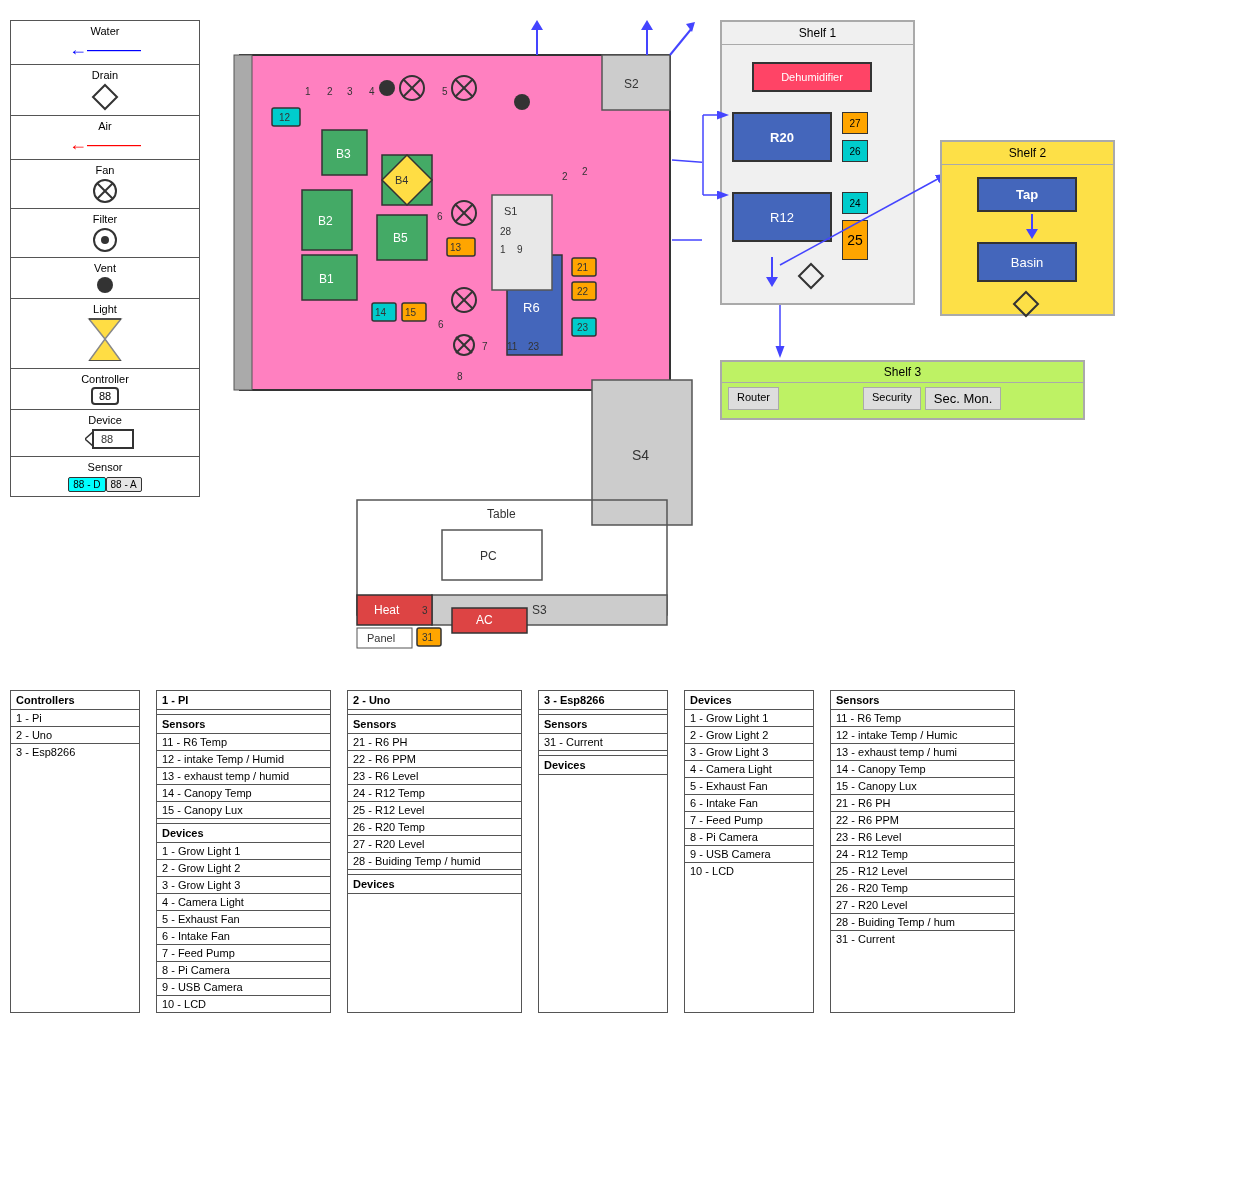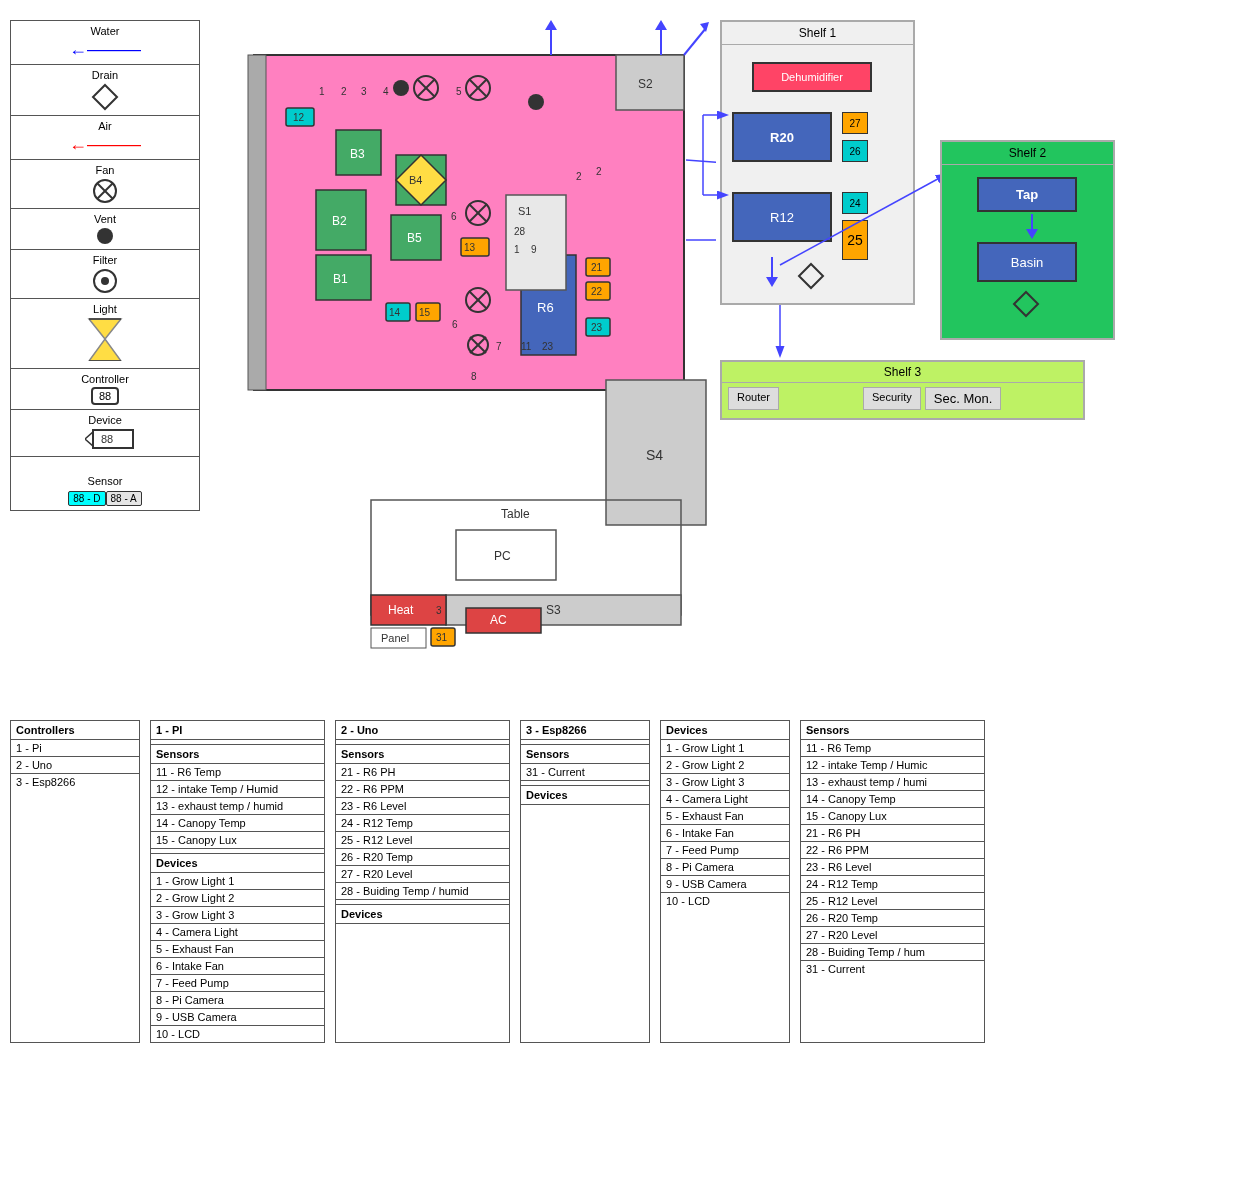--- a/index.html
+++ b/index.html
@@ -13,38 +13,38 @@
       border: 1px solid #555;
     }
     .legend-item {
       border-bottom: 1px solid #555;
       padding: 4px 6px;
       display: flex;
       flex-direction: column;
       align-items: center;
       font-size: 11px;
     }
-    .legend-item:last-child { border-bottom: none; margin-top: 14px; }
+    .legend-item:last-child { border-bottom: none; }
     .legend-label { font-size: 11px; margin-bottom: 2px; }
 
     
     .diagram {
       position: absolute;
-      left: 226px; top: 20px;
+      left: 212px; top: 20px;
       width: 490px;
       height: 640px;
     }
 
     
     .bottom-tables {
       position: absolute;
       left: 10px;
-      top: 720px;
+      top: 690px;
       display: flex;
-      gap: 10px;
+      gap: 16px;
     }
 
     .info-table {
       border: 1px solid #555;
       min-width: 130px;
     }
     .info-table-wide { min-width: 175px; }
     .info-table-wider { min-width: 185px; }
 
     .info-table .header {
@@ -88,30 +88,30 @@
   </div>
   <div class="legend-item">
     <span class="legend-label">Fan</span>
     <svg width="26" height="26">
       <circle cx="13" cy="13" r="11" fill="none" stroke="#333" stroke-width="2"></circle>
       <line x1="5" y1="5" x2="21" y2="21" stroke="#333" stroke-width="2"></line>
       <line x1="21" y1="5" x2="5" y2="21" stroke="#333" stroke-width="2"></line>
     </svg>
   </div>
   <div class="legend-item">
-    <span class="legend-label">Vent</span>
-    <svg width="18" height="18">
-      <circle cx="9" cy="9" r="8" fill="#333"></circle>
-    </svg>
-  </div>
-  <div class="legend-item">
     <span class="legend-label">Filter</span>
     <svg width="26" height="26">
       <circle cx="13" cy="13" r="11" fill="none" stroke="#333" stroke-width="2"></circle>
       <circle cx="13" cy="13" r="4" fill="#333"></circle>
+    </svg>
+  </div>
+  <div class="legend-item">
+    <span class="legend-label">Vent</span>
+    <svg width="18" height="18">
+      <circle cx="9" cy="9" r="8" fill="#333"></circle>
     </svg>
   </div>
   <div class="legend-item" style="min-height:70px;">
     <span class="legend-label">Light</span>
     <svg width="36" height="44">
       <polygon points="2,2 34,2 18,22" fill="#ffdd44" stroke="#888" stroke-width="1.5"></polygon>
       <polygon points="2,44 34,44 18,22" fill="#ffdd44" stroke="#888" stroke-width="1.5"></polygon>
       <line x1="2" y1="2" x2="34" y2="2" stroke="#333" stroke-width="1.5"></line>
       <line x1="2" y1="44" x2="34" y2="44" stroke="#333" stroke-width="1.5"></line>
     </svg>
@@ -320,21 +320,21 @@
   <line x1="703" y1="115" x2="726" y2="115" stroke="#4444ff" stroke-width="1.5" marker-end="url(#arrowB)"></line>
   <line x1="703" y1="115" x2="703" y2="195" stroke="#4444ff" stroke-width="1.5"></line>
 
   <line x1="703" y1="195" x2="726" y2="195" stroke="#4444ff" stroke-width="1.5" marker-end="url(#arrowB)"></line>
 
   <line x1="780" y1="305" x2="780" y2="355" stroke="#4444ff" stroke-width="1.5" marker-end="url(#arrowB)"></line>
 
   <line x1="780" y1="265" x2="945" y2="175" stroke="#4444ff" stroke-width="1.5" marker-end="url(#arrowB)"></line>
 </svg>
 
-<div style="position:absolute; left:940px; top:140px; width:175px; height:200px; border:2px solid #aaa; background:#22c55e;">
+<div style="position:absolute; left:940px; top:140px; width:175px; height:176px; border:2px solid #aaa; background:#fde047;">
   <div style="text-align:center; padding:4px; font-size:12px; border-bottom:1px solid #aaa;">Shelf 2</div>
 
   <div style="position:absolute; left:35px; top:35px; width:100px; height:35px; background:#4466bb; color:#fff; display:flex; align-items:center; justify-content:center; border:2px solid #333; font-size:13px; font-weight:bold;">Tap</div>
 
   <svg style="position:absolute; left:80px; top:72px;" width="20" height="25">
     <line x1="10" y1="0" x2="10" y2="17" stroke="#4444ff" stroke-width="2"></line>
     <polygon points="4,15 10,25 16,15" fill="#4444ff"></polygon>
   </svg>
 
   <div style="position:absolute; left:35px; top:100px; width:100px; height:40px; background:#4466bb; color:#fff; display:flex; align-items:center; justify-content:center; border:2px solid #333; font-size:13px; font-weight:normal;">Basin</div>

